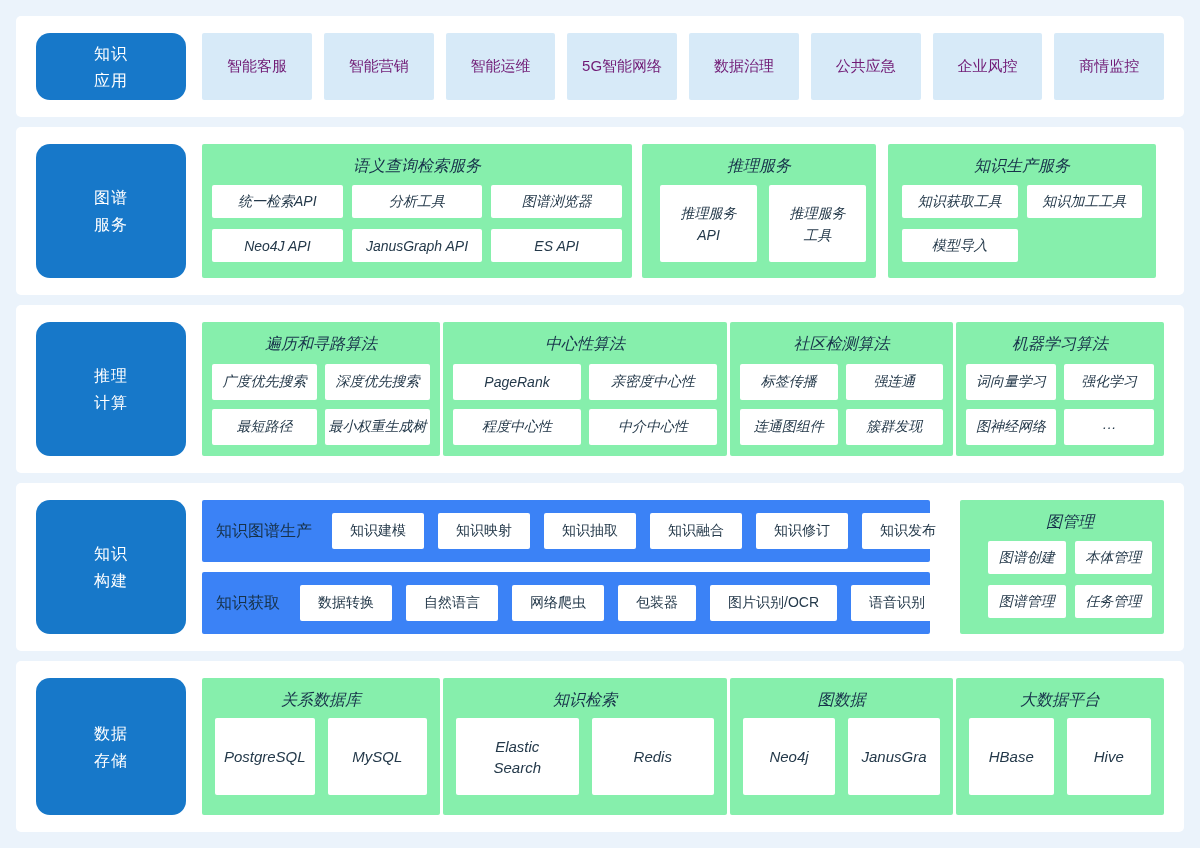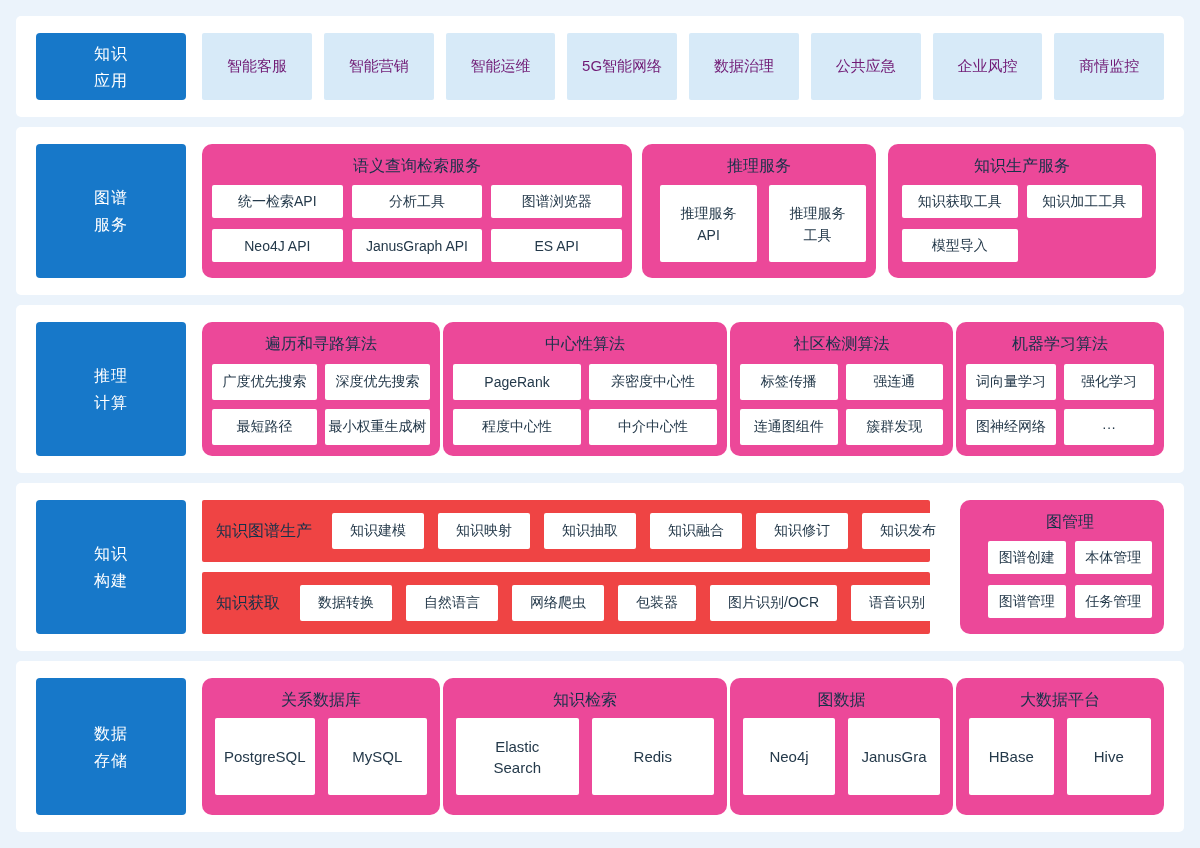--- a/index.html
+++ b/index.html
@@ -14,37 +14,37 @@
   .band{
     box-sizing:border-box;background:#ffffff;border-radius:5px;
     display:flex;align-items:center;padding:0 20px;flex:none;
   }
   .band-1{height:101px;}
   .band-mid{height:168px;}
   .band-5{height:171px;}
   .blue-label{
     flex:none;width:150px;background:#1778c9;color:#ffffff;
     display:flex;align-items:center;justify-content:center;text-align:center;
-    font-size:16px;line-height:27px;letter-spacing:1px;white-space:pre-line;border-radius:4px;
+    font-size:16px;line-height:27px;letter-spacing:1px;white-space:pre-line;border-radius:14px;
   }
   .h-sm{height:67px;}
   .h-md{height:134px;}
   .h-lg{height:137px;}
   .content{flex:1;margin-left:16px;display:flex;min-width:0;}
   
   .apps{gap:12px;}
   .app-item{
     flex:1;height:67px;background:#d7eaf8;border-radius:2px;
     display:flex;align-items:center;justify-content:center;
     font-size:15px;color:#701a75;
   }
   
   .panel{
-    box-sizing:border-box;background:#ec4899;border-radius:10px;height:134px;
-    padding:6px 10px 0 10px;flex:none;
+    box-sizing:border-box;background:#86efac;border-radius:2px;height:134px;
+    padding:6px 10px 0 10px;flex:none;font-style:italic;
   }
   .panel-title{height:32px;display:flex;align-items:center;justify-content:center;font-size:16px;color:#17324a;}
   .wbox{
     background:#ffffff;border-radius:2px;height:33px;
     display:flex;align-items:center;justify-content:center;
     font-size:14px;color:#24394a;text-align:center;
   }
   
   .p-sem{width:430px;}
   .p-inf{width:234px;margin-left:10px;}
@@ -61,21 +61,21 @@
   .spread{justify-content:space-between;}
   .pw-1{width:238px;}
   .pw-2{width:284px;}
   .pw-3{width:223px;}
   .pw-4{width:208px;}
   .grid2x2{display:grid;grid-template-columns:repeat(2,1fr);gap:9px 8px;margin-top:4px;}
   .grid2x2 .wbox{height:36px;}
   
   .b4-left{flex:1;display:flex;flex-direction:column;gap:10px;min-width:0;}
   .strip{
-    background:#ef4444;border-radius:2px;flex:1;
+    background:#3b82f6;border-radius:2px;flex:1;
     display:flex;align-items:center;gap:14px;padding-left:14px;
   }
   .strip-label{font-size:16px;color:#17324a;margin-right:6px;flex:none;}
   .strip .wbox{height:36px;padding:0 18px;flex:none;}
   .p-mgmt{width:204px;margin-left:30px;padding-left:28px;padding-right:12px;}
   
   .p5{height:137px;padding:6px 13px 0 13px;}
   .bigrow{display:flex;gap:13px;margin-top:2px;}
   .bigbox{
     flex:1;height:77px;background:#ffffff;border-radius:2px;

